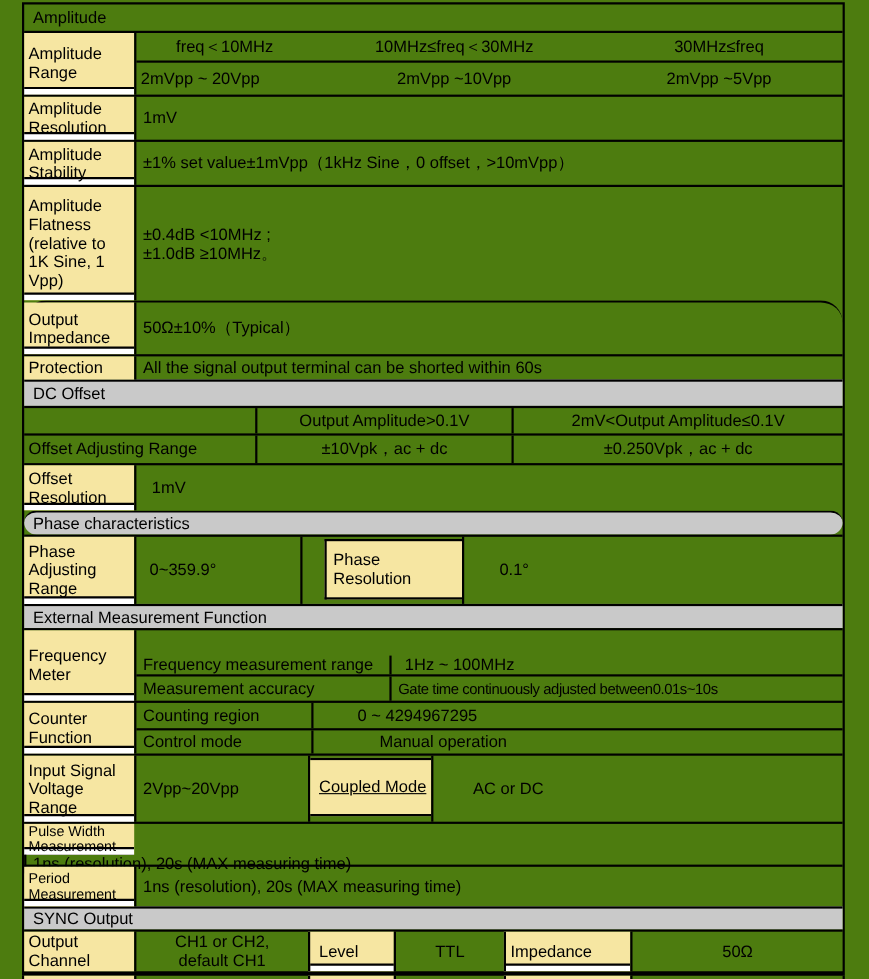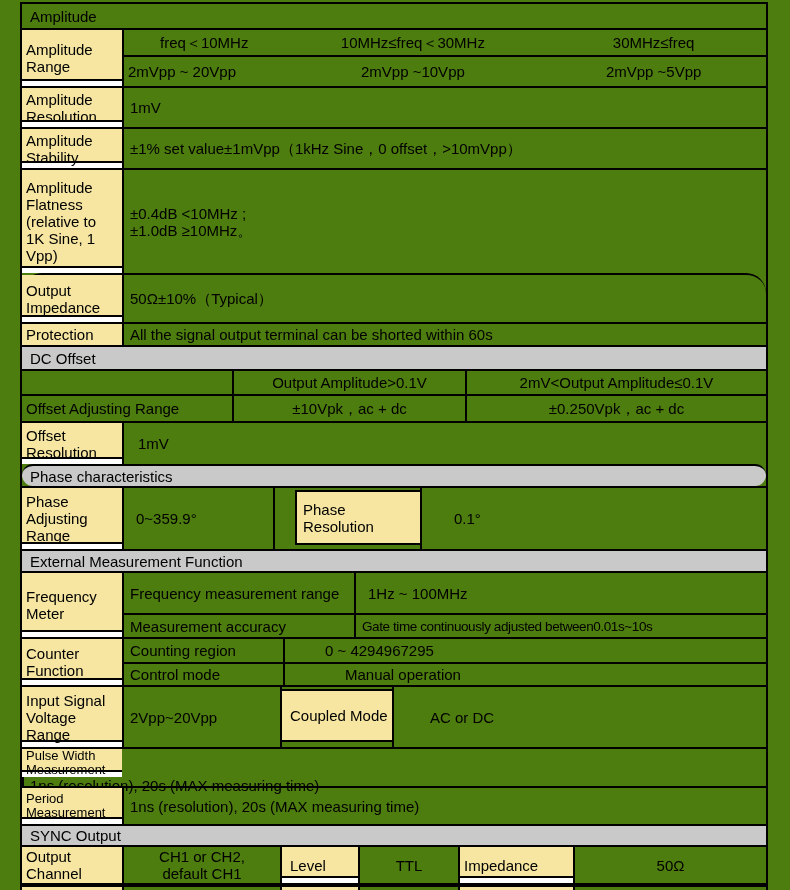--- a/index.html
+++ b/index.html
@@ -42,32 +42,32 @@
   .dcol1{width:210px;flex:none;}
   .dcol2{width:233px;flex:none;}
   .dcol3{flex:1;}
   
   .ph-val{width:151px;flex:none;padding-left:12px;}
   .ph-rescell{width:147px;flex:none;}
   .fbox{flex:1;align-self:stretch;margin:2px 0 4px 20px;border:2px solid #000;border-right:none;
         background:#F6E6A2;display:flex;align-items:center;padding-left:6px;font-size:15px;line-height:17px;}
   .ph-resval{flex:1;padding-left:32px;}
   
-  .fsub1{height:40px;} .fsub2{height:24px;}
+  .fsub1{height:40px;align-items:flex-end;} .fsub2{height:24px;}
   .fm-c1{width:230px;flex:none;padding-left:6px;}
   .fm-c2{flex:1;padding-left:12px;}
   .cn-c1{width:159px;flex:none;padding-left:6px;}
   .cn-v1{flex:1;padding-left:40px;}
   .cn-v2{flex:1;padding-left:60px;}
   .csub{height:23px;}
   
   .is-val{width:158px;flex:none;padding-left:6px;}
   .is-ccell{width:112px;flex:none;}
   .cbox{flex:1;align-self:stretch;margin:2px 0 5px 0;border-top:2px solid #000;border-bottom:2px solid #000;
-        background:#F6E6A2;display:flex;align-items:center;padding-left:8px;font-size:15px;line-height:17px;}
+        background:#F6E6A2;display:flex;align-items:center;padding-left:8px;font-size:15px;line-height:17px;text-decoration:underline;}
   .is-ac{flex:1;padding-left:36px;}
   
   .sy-ch{width:158px;flex:none;}
   .sy-lv{width:78px;flex:none;padding-left:8px;}
   .sy-ttl{width:100px;flex:none;}
   .sy-imp{width:115px;flex:none;padding-left:4px;}
   .sy-ohm{flex:1;}
   .two-line{display:block;text-align:center;width:100%;}
   
   .strip{margin-left:20px;width:748px;box-sizing:border-box;height:6px;display:flex;

